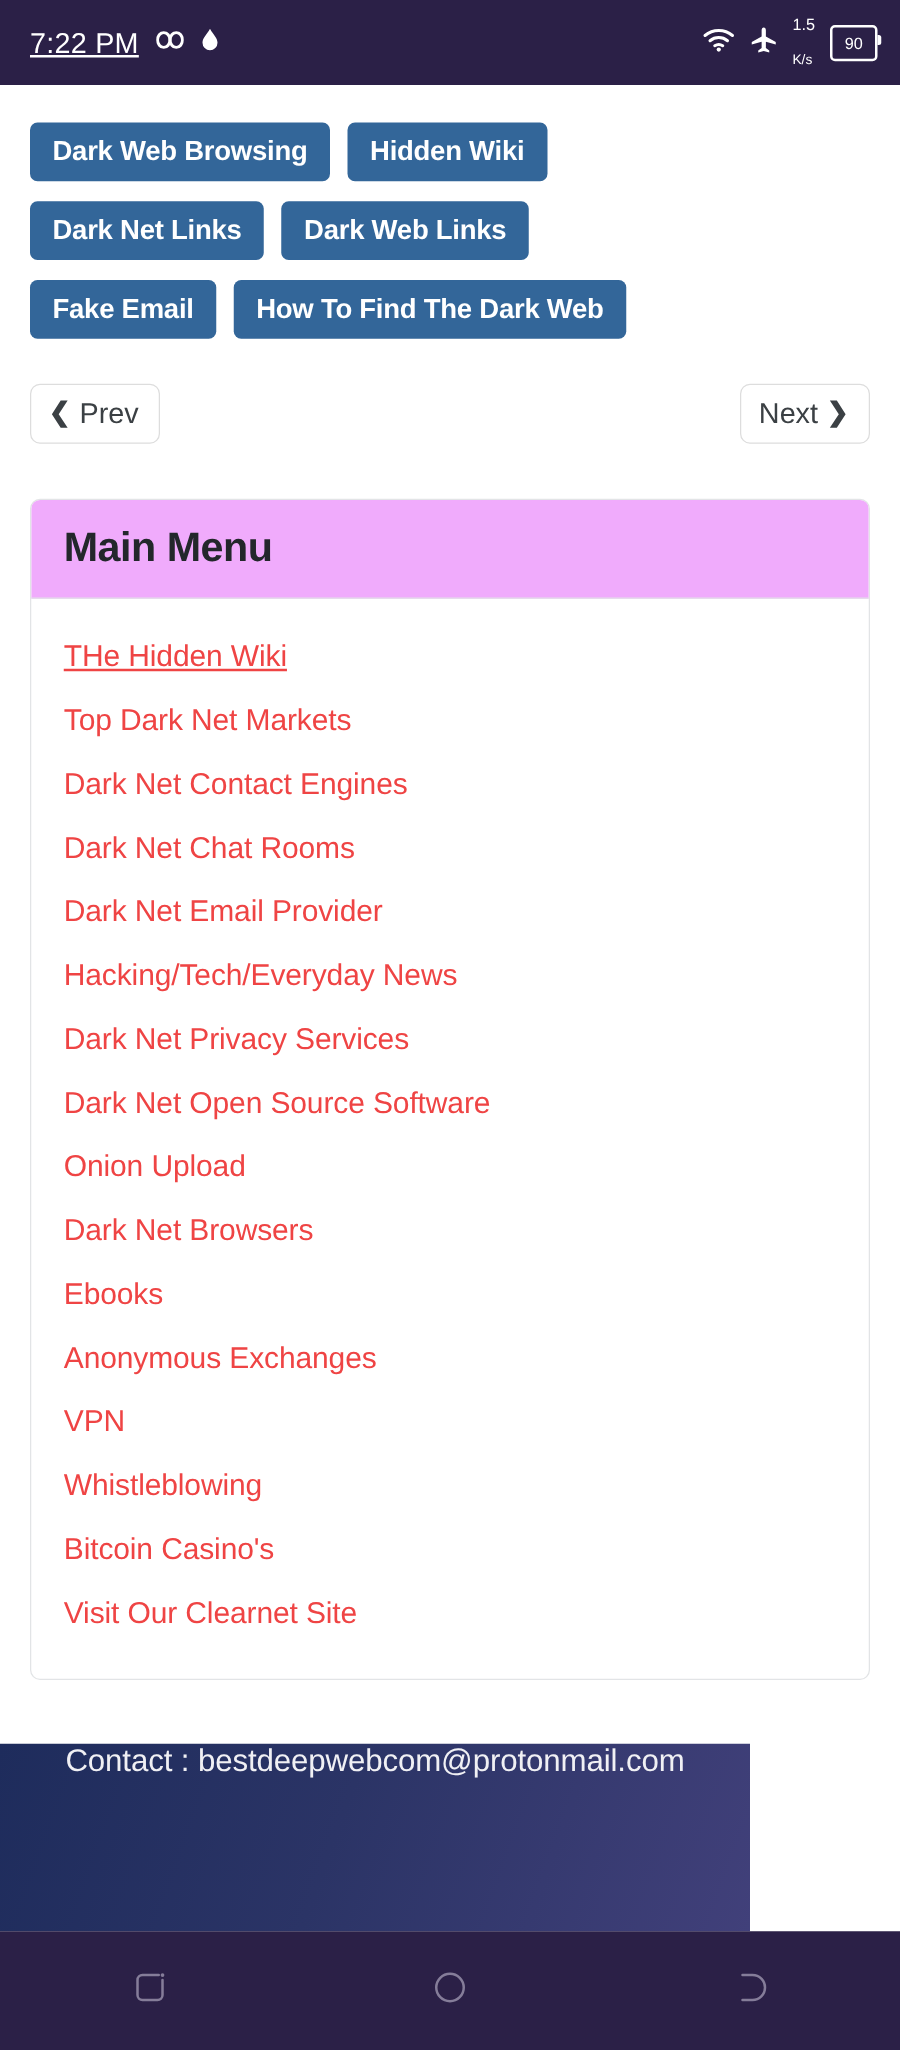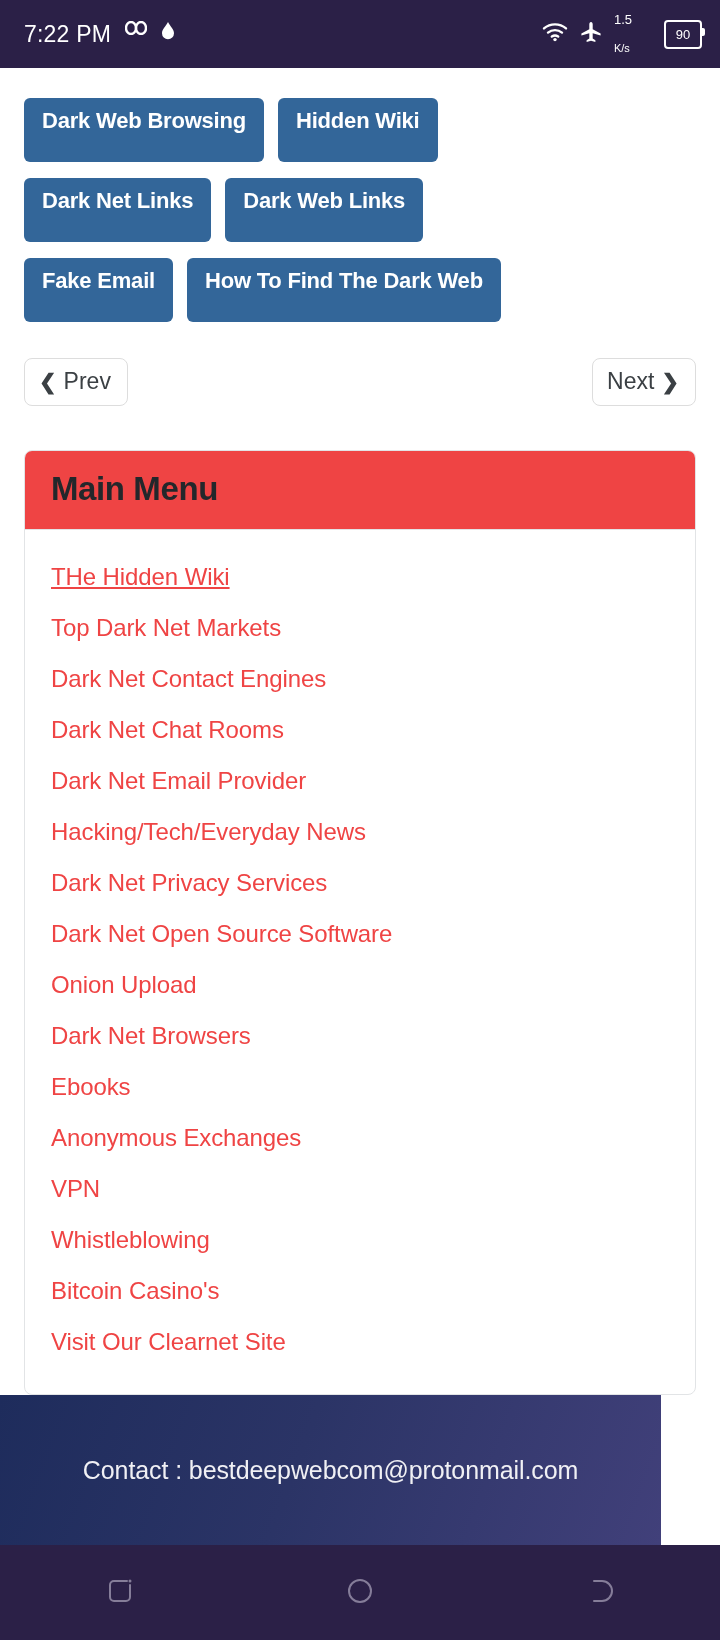--- a/index.html
+++ b/index.html
@@ -19,21 +19,23 @@
     height: 68px;
     background: #2b2047;
     display: flex;
     align-items: center;
     justify-content: space-between;
     padding: 0 18px 0 24px;
     color: #ffffff;
   }
   .status-left {
     display: flex;
+    align-items: center;
     gap: 14px;
+    text-decoration: underline;
   }
   .status-time {
     font-size: 23px;
     letter-spacing: 0.2px;
     color: #ffffff;
   }
   .status-right {
     display: flex;
     align-items: center;
     gap: 12px;
@@ -53,21 +55,20 @@
     border: 2px solid #ffffff;
     border-radius: 4px;
     min-width: 38px;
     height: 29px;
     display: flex;
     align-items: center;
     justify-content: center;
     font-size: 13px;
     position: relative;
     padding: 0 3px;
-    margin-left: 20px;
   }
   .batt:after {
     content: "";
     position: absolute;
     right: -5px;
     top: 6px;
     width: 3px;
     height: 8px;
     background: #ffffff;
     border-radius: 0 2px 2px 0;
@@ -85,21 +86,21 @@
     display: flex;
     flex-wrap: wrap;
     gap: 14px;
     margin-bottom: 16px;
   }
   .navbtn {
     background: #336699;
     color: #ffffff;
     border: none;
     border-radius: 6px;
-    padding: 12px 18px 30px 18px;
+    padding: 12px 18px 13px 18px;
     font-family: "Liberation Sans", sans-serif;
     font-size: 22px;
     font-weight: bold;
     line-height: 1;
     letter-spacing: -0.2px;
     cursor: pointer;
     white-space: nowrap;
   }
 
   
@@ -127,21 +128,21 @@
 
   
   .card {
     margin-top: 44px;
     border: 1px solid #e2e4e6;
     border-radius: 8px;
     overflow: hidden;
     background: #ffffff;
   }
   .card-header {
-    background: #ef4444;
+    background: #f0abfc;
     border-bottom: 1px solid #e2e4e6;
     padding: 20px 26px 22px 26px;
   }
   .card-title {
     font-size: 33px;
     font-weight: bold;
     color: #23272b;
     letter-spacing: -0.4px;
     line-height: 1.1;
   }
@@ -156,25 +157,25 @@
     cursor: pointer;
     letter-spacing: -0.1px;
   }
   .menu-link.underline { text-decoration: underline; }
 
   
   .footer {
     position: absolute;
     left: 0;
     top: 1395px;
-    width: 661px;
+    width: 600px;
     height: 150px;
     background: linear-gradient(110deg, #1e2c5c 0%, #2b3466 45%, #41407a 100%);
     display: flex;
-    align-items: center;
+    align-items: flex-start;
     justify-content: center;
   }
   .footer-text {
     color: #f0f0f4;
     font-size: 25px;
     letter-spacing: -0.1px;
   }
 
   
   .navbar {

